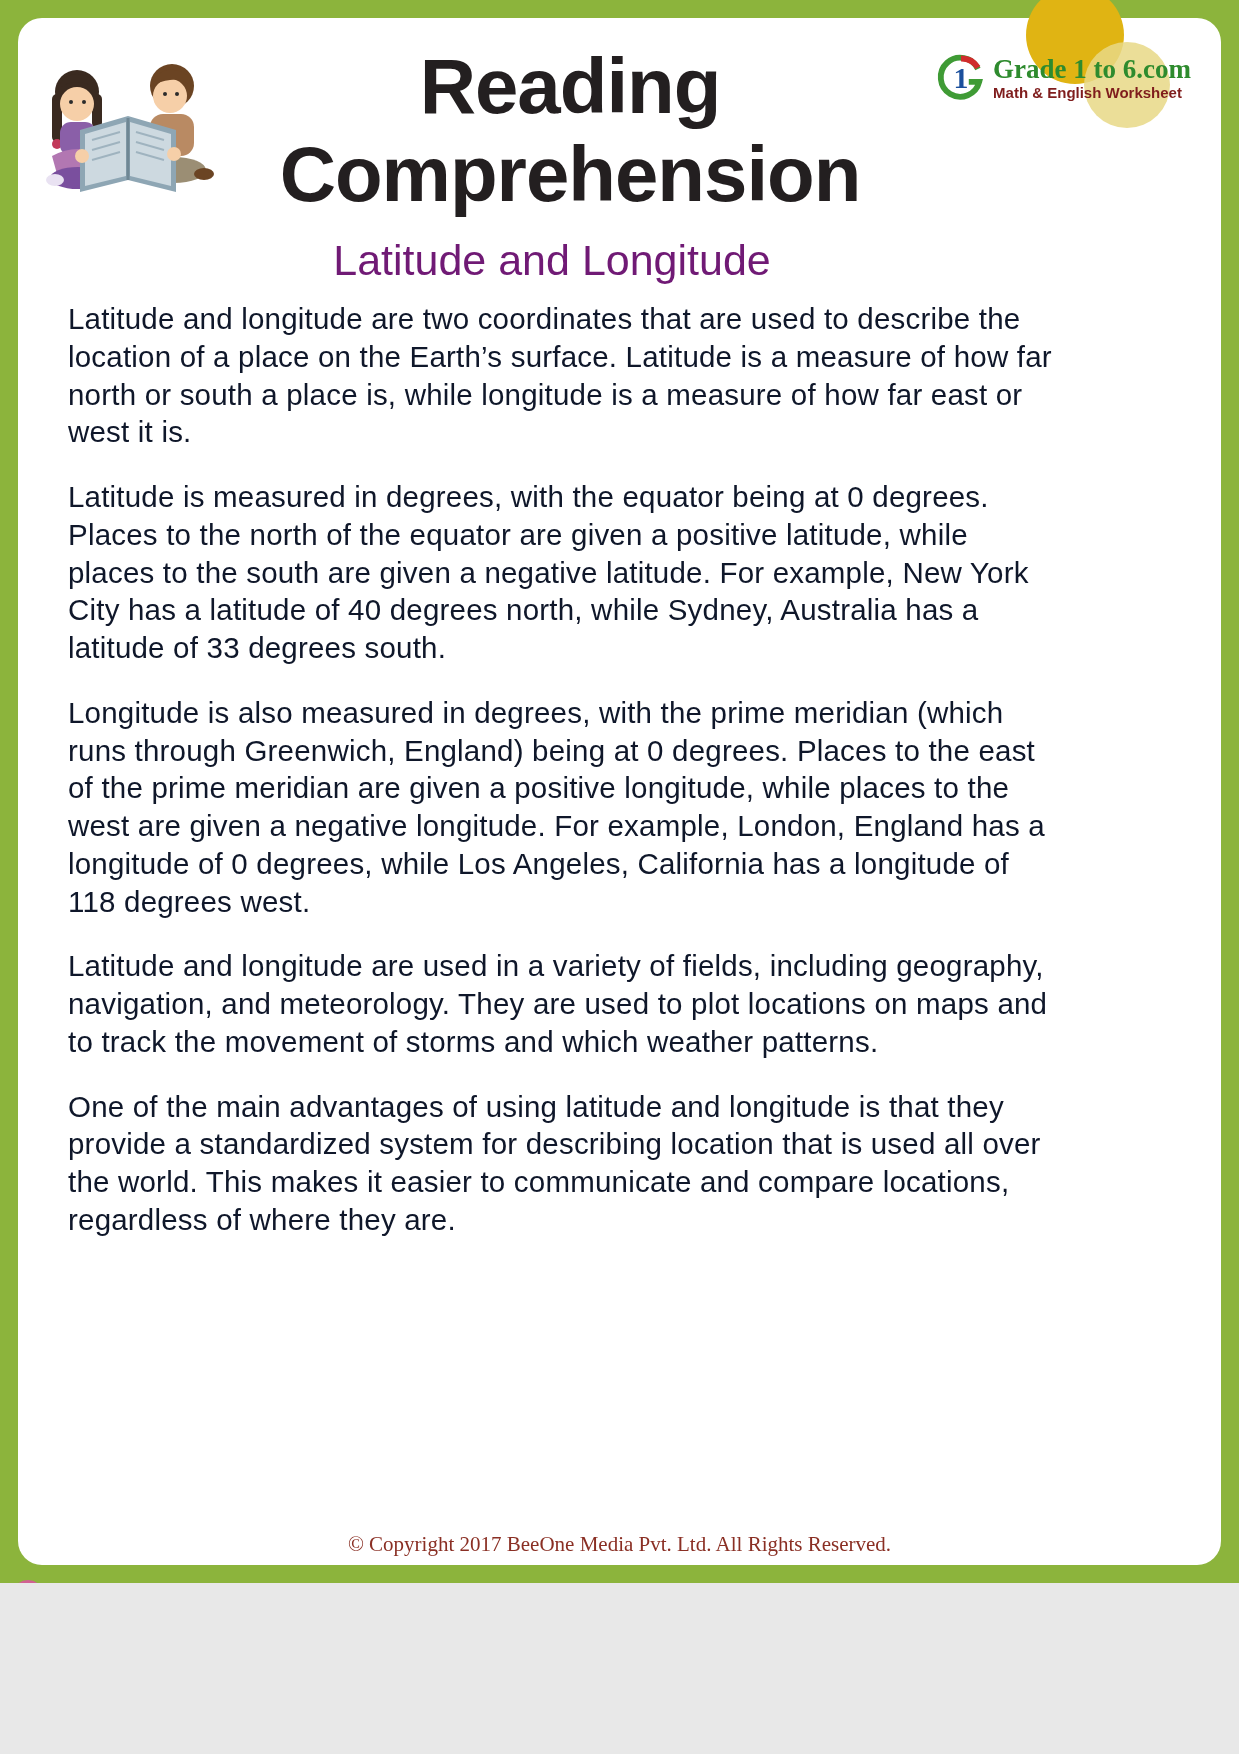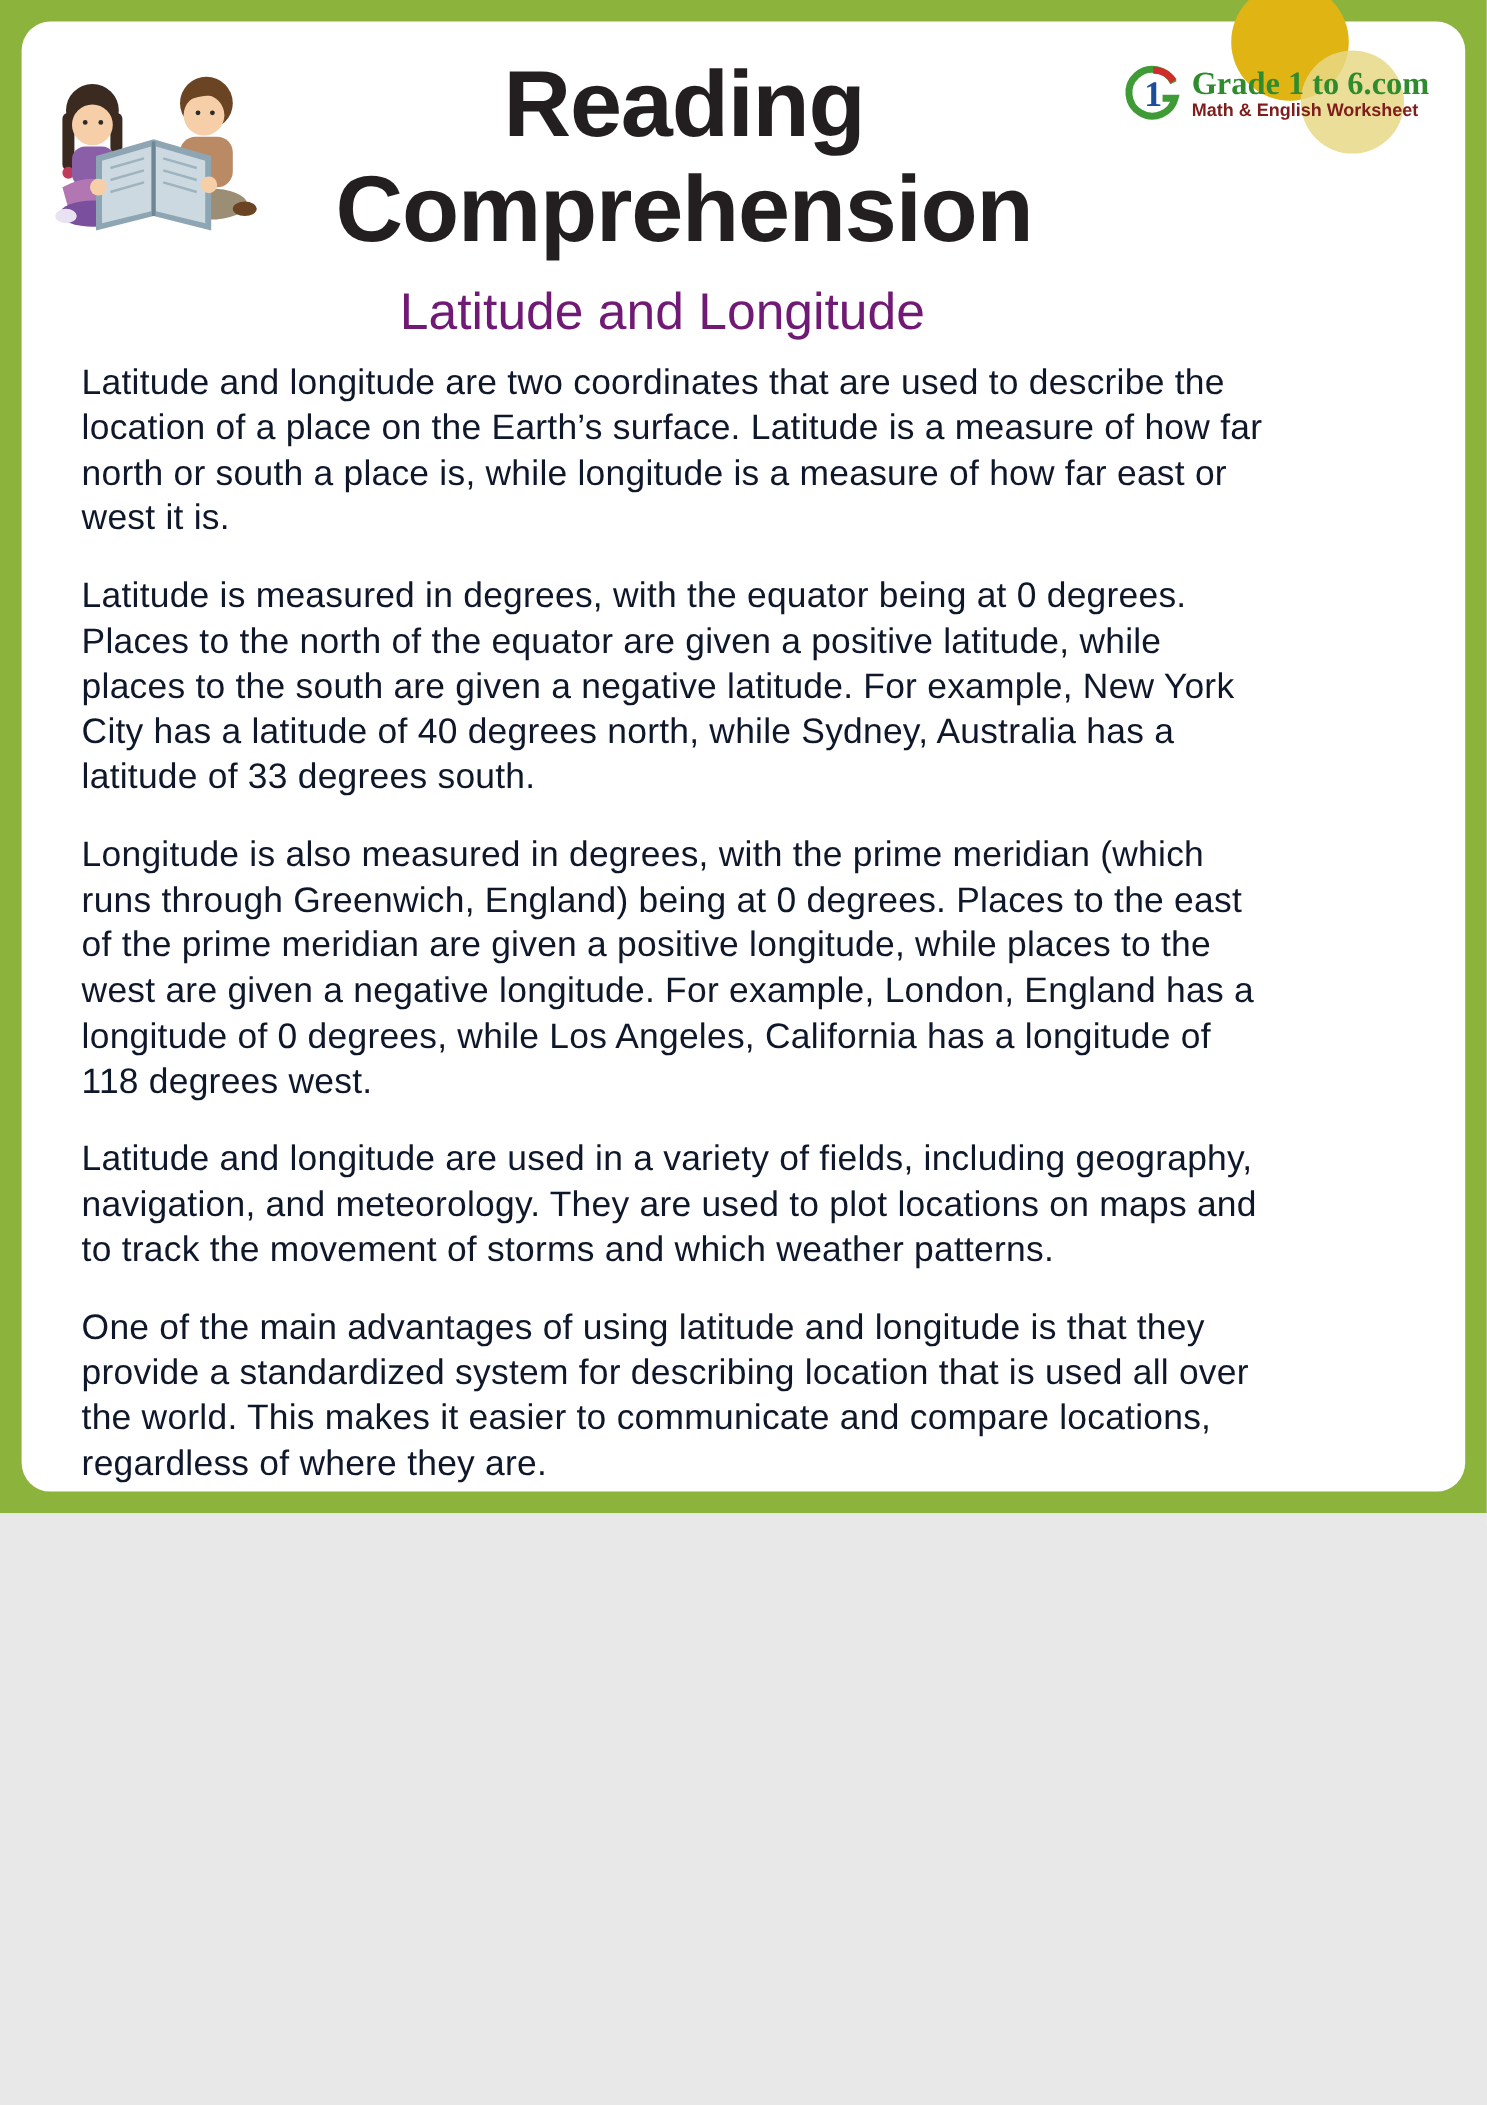--- a/index.html
+++ b/index.html
@@ -1,18 +1,18 @@
 <!DOCTYPE html>
 <html><head>
 <meta charset="utf-8">
 <style>
   html,body { margin:0; padding:0; background:#e8e8e8; }
   .page {
     position:relative;
-    width:1239px; height:1261px;
+    width:1239px; height:1583px;
     background:#8CB43C;
     overflow:hidden;
     font-family:"Liberation Sans", sans-serif;
     margin:0 auto;
   }
   .inner {
     position:absolute;
     left:18px; top:18px; right:18px; bottom:18px;
     background:#ffffff;
     border-radius:24px;
@@ -190,14 +190,15 @@
   <h2 class="subtitle">Latitude and Longitude</h2>
 
   <div class="bodytext">
     <p>Latitude and longitude are two coordinates that are used to describe the location of a place on the Earth’s surface. Latitude is a measure of how far north or south a place is, while longitude is a measure of how far east or west it is.</p>
     <p>Latitude is measured in degrees, with the equator being at 0 degrees. Places to the north of the equator are given a positive latitude, while places to the south are given a negative latitude. For example, New York City has a latitude of 40 degrees north, while Sydney, Australia has a latitude of 33 degrees south.</p>
     <p>Longitude is also measured in degrees, with the prime meridian (which runs through Greenwich, England) being at 0 degrees. Places to the east of the prime meridian are given a positive longitude, while places to the west are given a negative longitude. For example, London, England has a longitude of 0 degrees, while Los Angeles, California has a longitude of 118 degrees west.</p>
     <p>Latitude and longitude are used in a variety of fields, including geography, navigation, and meteorology. They are used to plot locations on maps and to track the movement of storms and which weather patterns.</p>
     <p>One of the main advantages of using latitude and longitude is that they provide a standardized system for describing location that is used all over the world. This makes it easier to communicate and compare locations, regardless of where they are.</p>
   </div>
 
+  <div class="footer">© Copyright 2017 BeeOne Media Pvt. Ltd. All Rights Reserved.</div>
 
 </div>
 
 </body></html>

